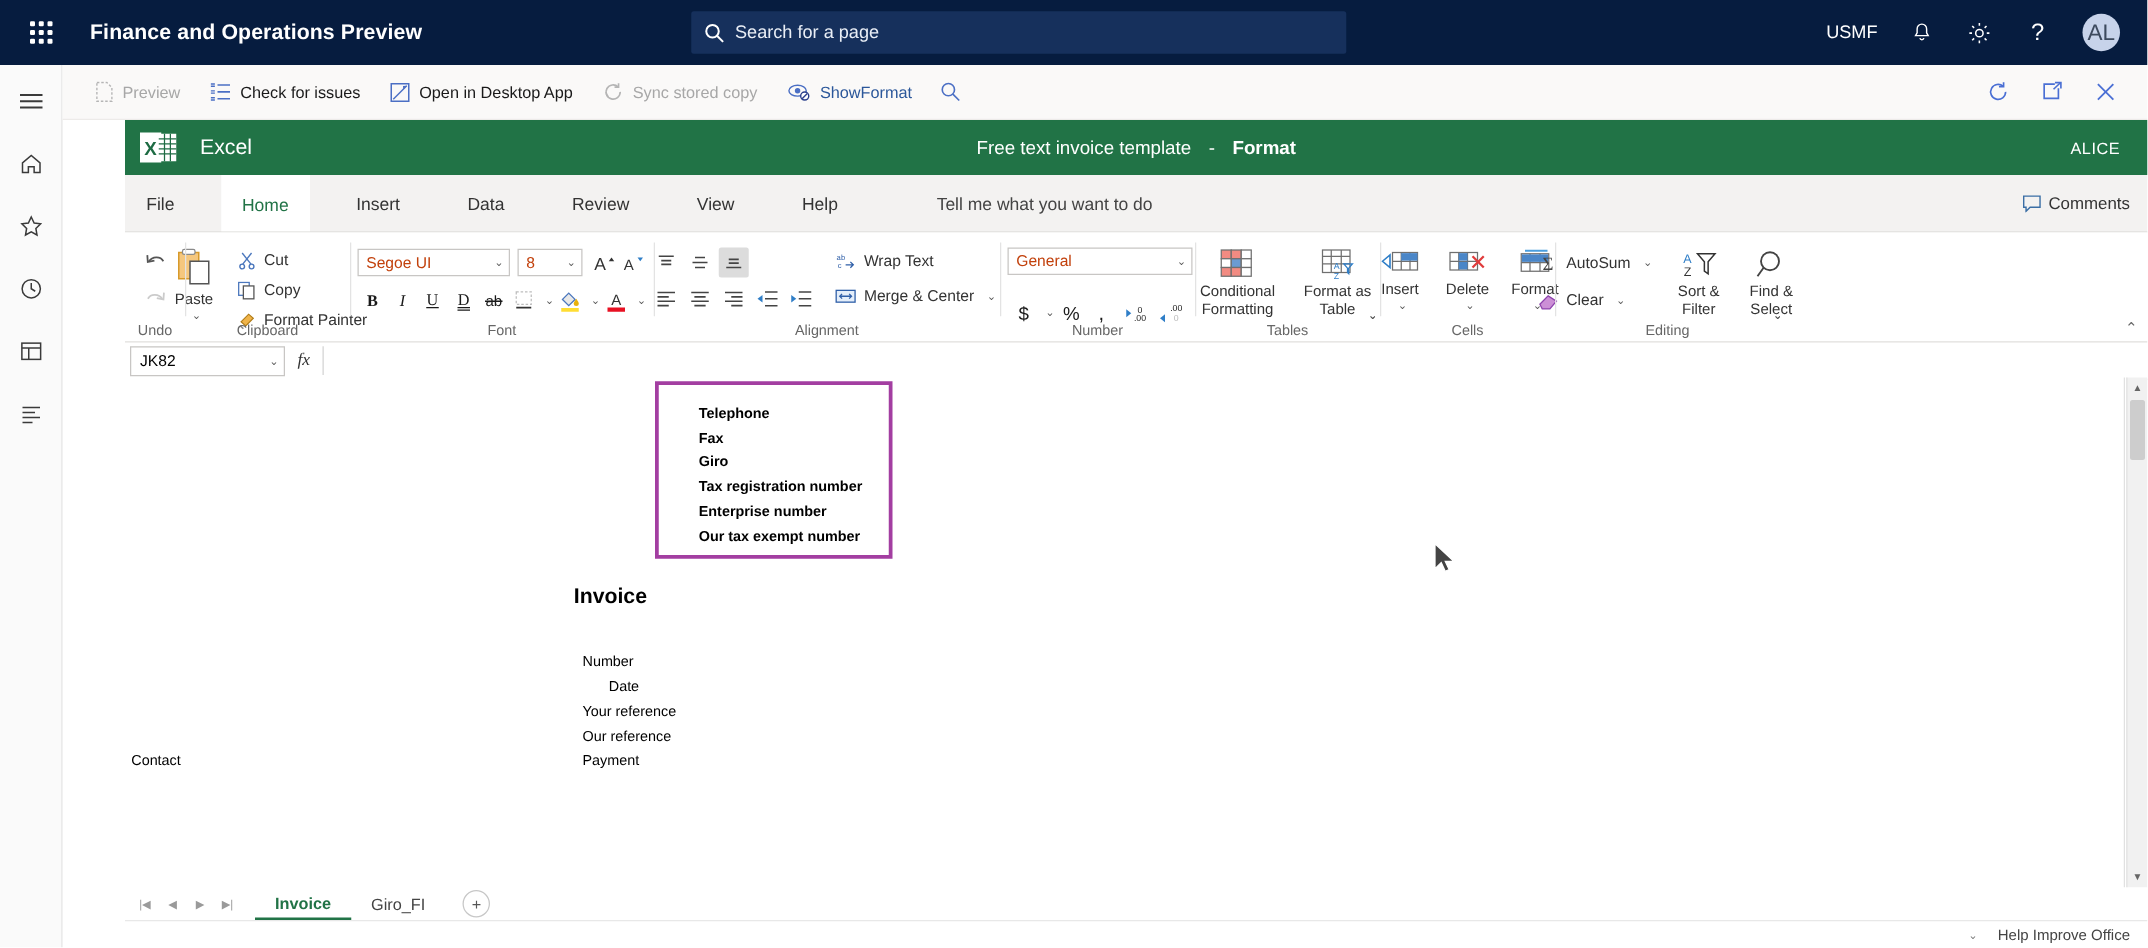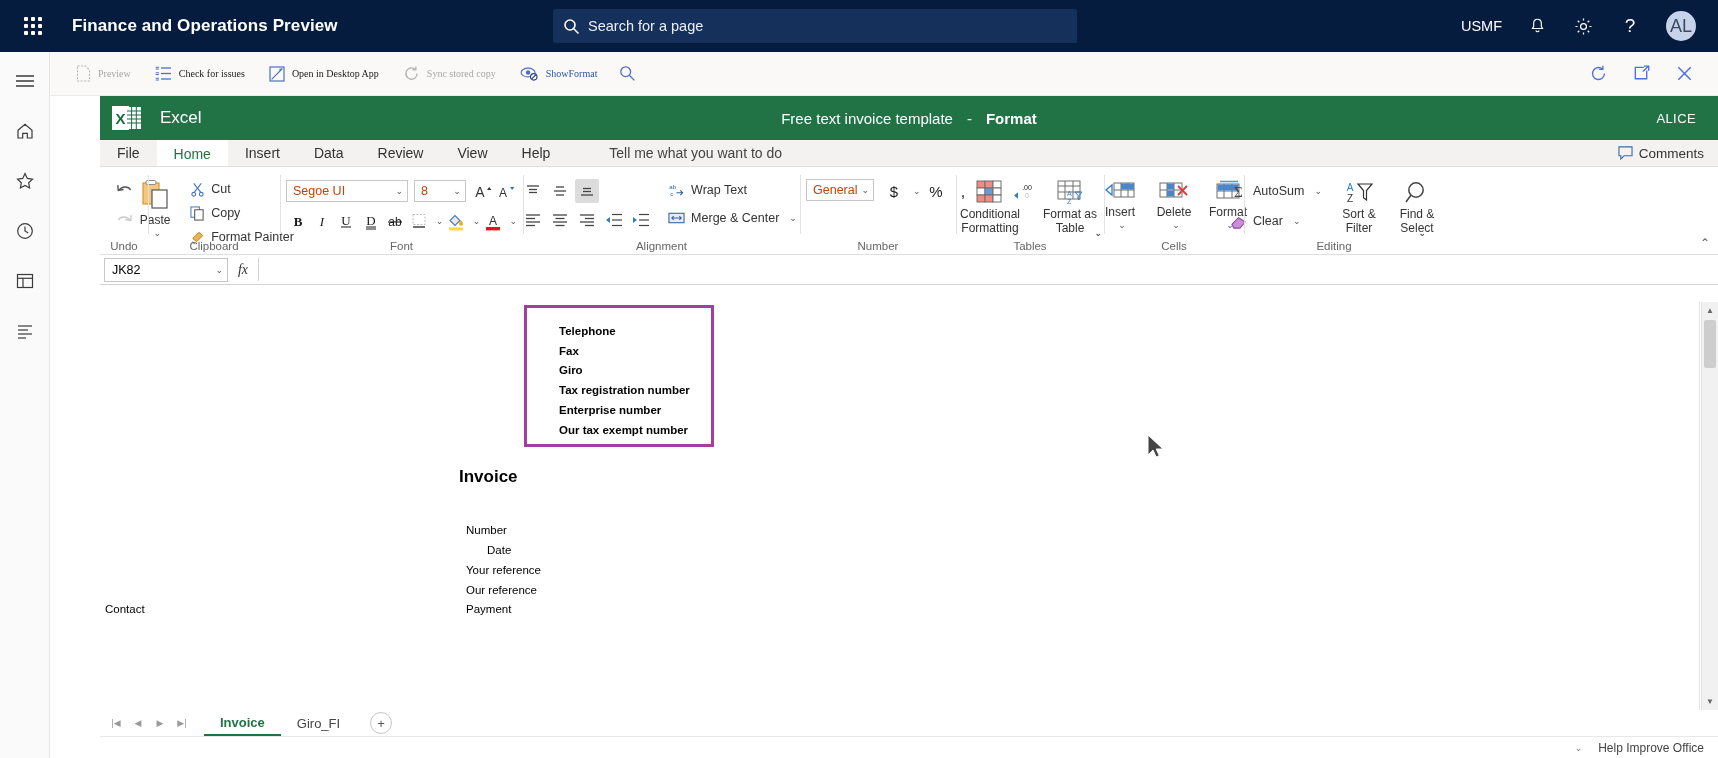--- a/index.html
+++ b/index.html
@@ -43,39 +43,39 @@
     display: flex; flex-direction: column; align-items: center; padding-top: 14px; gap: 20px;
   }
   .rail-ico { width: 34px; height: 30px; display: flex; align-items: center; justify-content: center; cursor: pointer; color: #4b4b4b; }
 
   
   .cmdbar {
     position: absolute; left: 50px; right: 0; top: 52px; height: 44px;
     background: #faf9f8; border-bottom: 1px solid #edebe9;
     display: flex; align-items: center; padding: 0 14px;
   }
-  .cmd { display: flex; align-items: center; gap: 7px; padding: 0 12px; height: 32px; cursor: pointer; font-size: 10px; color: #1a1a1a; font-family: Liberation Serif, serif; }
+  .cmd { display: flex; align-items: center; gap: 7px; padding: 0 12px; height: 32px; cursor: pointer; font-size: 13px; color: #1a1a1a; }
   .cmd.dim { color: #a7a7a7; cursor: default; }
   .cmd.blue { color: #2b579a; }
   .cmd.iconly { padding: 0 10px; }
   .cmd-right { margin-left: auto; display: flex; align-items: center; gap: 4px; }
   .cmd-right .cmd { color: #4a6fd4; padding: 0 10px; }
 
   
   .xl { position: absolute; left: 100px; right: 0; top: 96px; bottom: 0; background: #fff; }
   .xl-title { height: 44px; background: #217346; display: flex; align-items: center; position: relative; color: #fff; }
   .xl-logo { width: 38px; height: 38px; margin-left: 8px; display:flex; align-items:center; justify-content:center;}
   .xl-app-name { font-size: 17px; margin-left: 14px; font-weight: 400; }
   .xl-doc { position: absolute; left: 0; right: 0; text-align: center; font-size: 15px; }
   .xl-doc .dash { margin: 0 14px; }
   .xl-doc .saved { font-weight: 600; }
   .xl-user { margin-left: auto; margin-right: 22px; font-size: 13px; letter-spacing: .4px; }
 
   
-  .xl-tabs { height: 27px; background: #f3f2f1; display: flex; align-items: stretch; border-bottom: 1px solid #e1dfdd; }
+  .xl-tabs { height: 46px; background: #f3f2f1; display: flex; align-items: stretch; border-bottom: 1px solid #e1dfdd; gap: 20px; }
   .xl-tab { padding: 0 17px; display: flex; align-items: center; font-size: 14px; color: #333; cursor: pointer; }
   .xl-tab.active { background: #fff; color: #217346; border-top: 2px solid transparent; font-weight: 400; }
   .xl-tellme { padding: 0 18px; display: flex; align-items: center; font-size: 14px; color: #444; font-style: normal; cursor: text; margin-left: 24px; }
   .xl-comments { margin-left: auto; display: flex; align-items: center; gap: 6px; font-size: 13.5px; color: #333; padding: 0 14px; cursor: pointer; }
 
   
   .ribbon { height: 88px; background: #fff; display: flex; position: relative; border-bottom: 1px solid #e1dfdd; }
   .grp { display: flex; flex-direction: column; align-items: center; justify-content: flex-start; position: relative; padding: 5px 6px 0; }
   .grp + .grp::before { content:""; position:absolute; left:0; top:8px; bottom: 20px; width:1px; background:#e3e3e3; }
   .grp-label { position: absolute; bottom: 2px; left: 0; right: 0; text-align: center; font-size: 11.5px; color: #666; }
@@ -600,21 +600,21 @@
                 </svg>
               <span>Merge &amp; Center</span>
               <span class="caret">⌄</span>
             </div>
           </div>
         </div>
         <div class="grp-label">Alignment</div>
       </div>
 
       <div class="grp" style="width:156px">
-        <div class="grp-body" style="flex-direction:row;gap:6px;align-items:stretch;padding-top:7px;width:100%">
+        <div class="grp-body" style="flex-direction:column;gap:18px;align-items:stretch;padding-top:7px;width:100%">
           <div class="fontsel" style="width:148px">
             <span class="cv">General</span>
             <span class="caret">⌄</span>
           </div>
           <div class="row" style="gap:3px;padding-left:2px">
             <div class="ico-btn">
                 <svg width="16" height="19" viewBox="0 0 16 19">
                   <text x="8" y="15" font-size="15" fill="#1a1a1a" font-family="Liberation Sans, sans-serif" text-anchor="middle">$</text>
                 </svg>
               </div>

